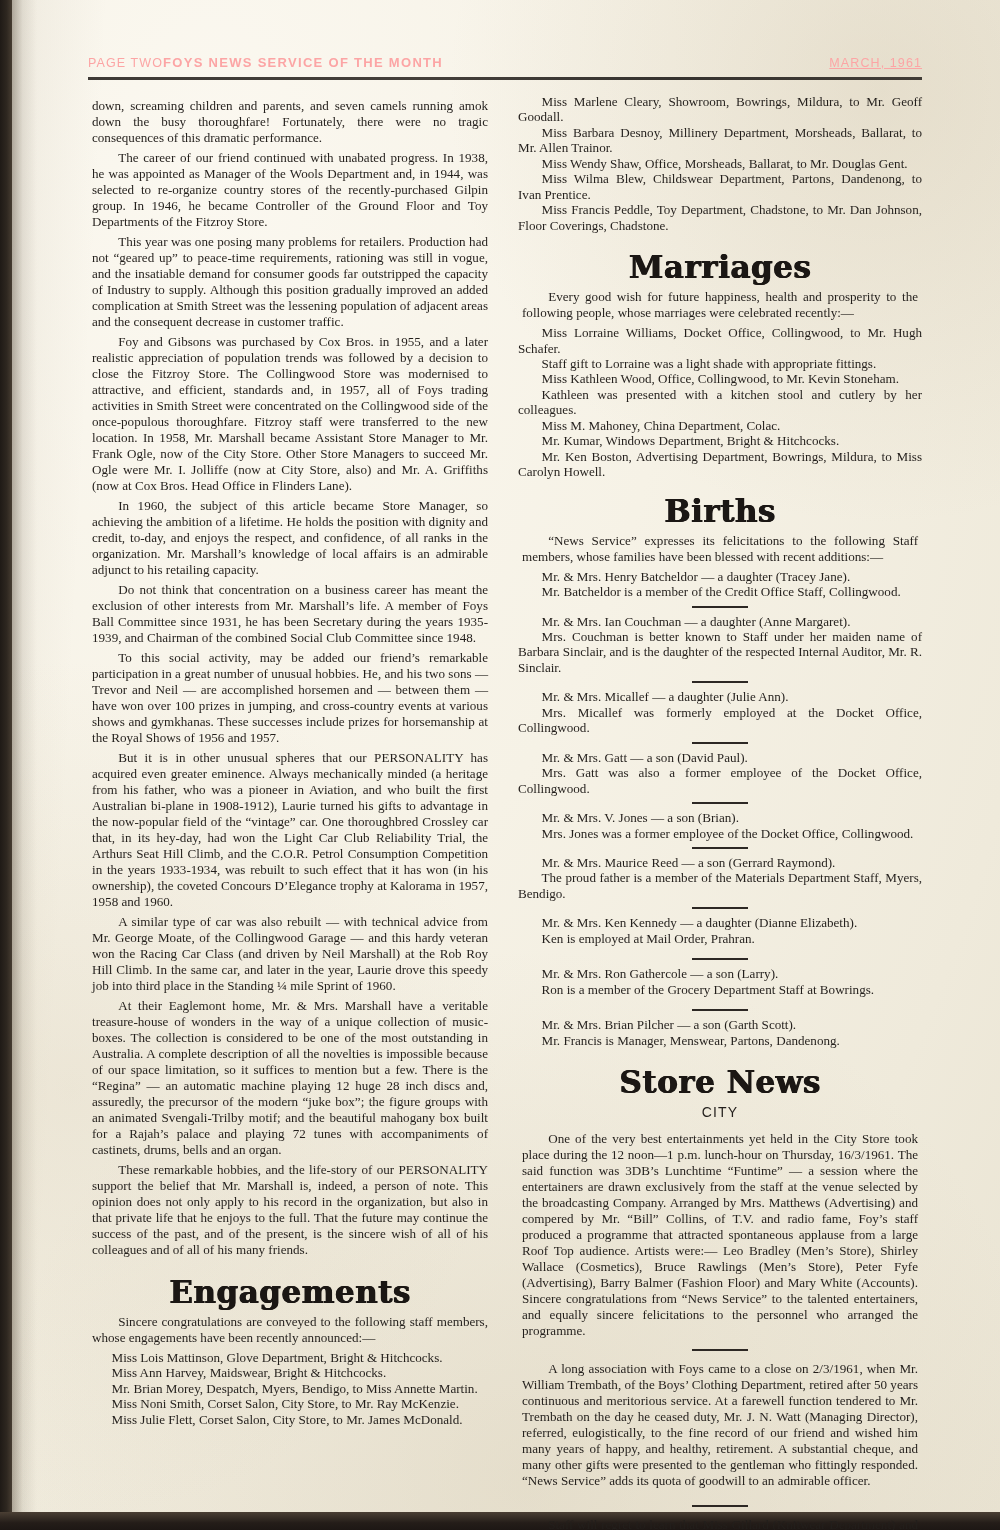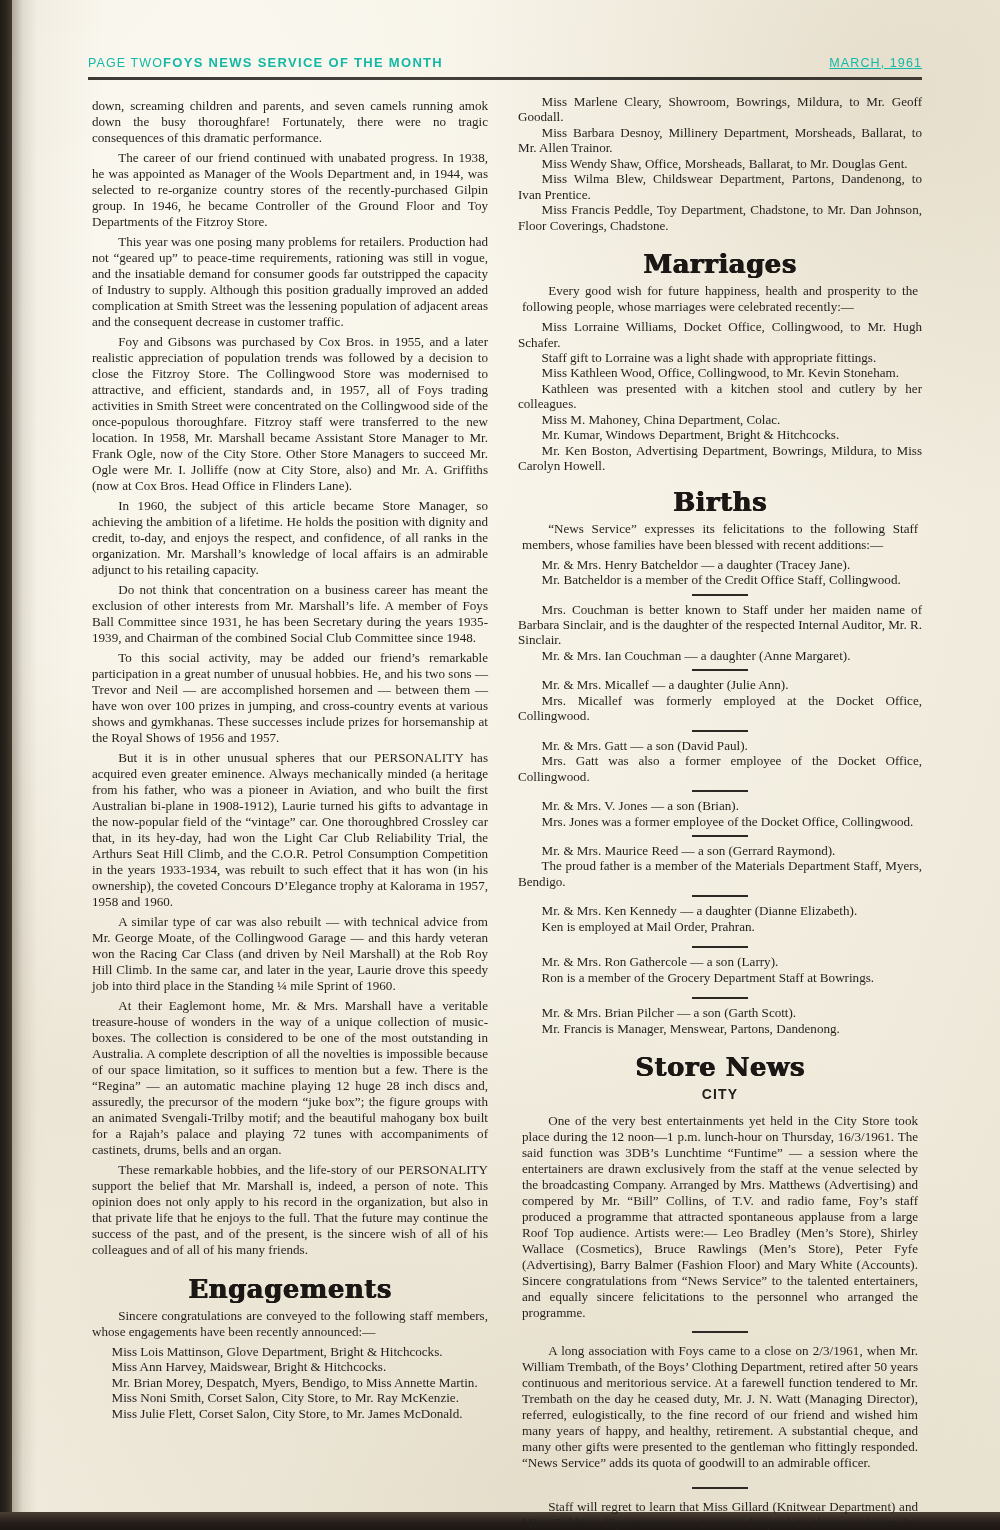--- a/index.html
+++ b/index.html
@@ -70,21 +70,21 @@
     top: 55px;
     width: 834px;
   }
 
   
   .masthead {
     display: flex;
     align-items: baseline;
     justify-content: space-between;
     font-family: "Liberation Sans", "DejaVu Sans", sans-serif;
-    color: #14b8a6;
+    color: #fca5a5;
     font-size: 12.5px;
     letter-spacing: 1.1px;
   }
   .masthead .folio { flex: 0 0 auto; }
   .masthead .title {
     flex: 1 1 auto;
     text-align: left;
     font-weight: 700;
     font-size: 13px;
     letter-spacing: 1.3px;
@@ -124,31 +124,31 @@
     text-indent: 1.8em;
     color: #231f1c;
   }
 
   
   h2.section {
     margin: 16px 0 3px 0;
     text-align: center;
     font-family: "DejaVu Serif", "Liberation Serif", serif;
     font-weight: 700;
-    font-size: 26px;
+    font-size: 31px;
     letter-spacing: .5px;
     color: #1b1714;
     text-shadow: 0.7px 0 0 #1b1714, -0.25px 0 0 #1b1714;
   }
   h2.section.tight { margin-top: 13px; }
   h3.subsection {
     margin: 4px 0 11px 0;
     text-align: center;
     font-family: "Liberation Sans", "DejaVu Sans", sans-serif;
-    font-weight: 700;
+    font-weight: 400;
     font-size: 14px;
     letter-spacing: 1.2px;
     color: #221e1b;
   }
   
   .rowdivider {
     height: 14px;
     position: relative;
   }
   .rowdivider:before {
@@ -224,22 +224,22 @@
         <p class="entry">Mr. Kumar, Windows Department, Bright &amp; Hitchcocks.</p>
         <p class="entry">Mr. Ken Boston, Advertising Department, Bowrings, Mildura, to Miss Carolyn Howell.</p>
 
         <h2 class="section tight">Births</h2>
         <p class="body">“News Service” expresses its felicitations to the following Staff members, whose families have been blessed with recent additions:—</p>
 
         <p class="entry">Mr. &amp; Mrs. Henry Batcheldor — a daughter (Tracey Jane).</p>
         <p class="entry">Mr. Batcheldor is a member of the Credit Office Staff, Collingwood.</p>
         <div class="rowdivider"></div>
 
+        <p class="entry">Mr. &amp; Mrs. Ian Couchman — a daughter (Anne Margaret).</p>
         <p class="entry">Mrs. Couchman is better known to Staff under her maiden name of Barbara Sinclair, and is the daughter of the respected Internal Auditor, Mr. R. Sinclair.</p>
-        <p class="entry">Mr. &amp; Mrs. Ian Couchman — a daughter (Anne Margaret).</p>
         <div class="rowdivider"></div>
 
         <p class="entry">Mr. &amp; Mrs. Micallef — a daughter (Julie Ann).</p>
         <p class="entry">Mrs. Micallef was formerly employed at the Docket Office, Collingwood.</p>
         <div class="rowdivider"></div>
 
         <p class="entry">Mr. &amp; Mrs. Gatt — a son (David Paul).</p>
         <p class="entry">Mrs. Gatt was also a former employee of the Docket Office, Collingwood.</p>
         <div class="rowdivider"></div>
 

